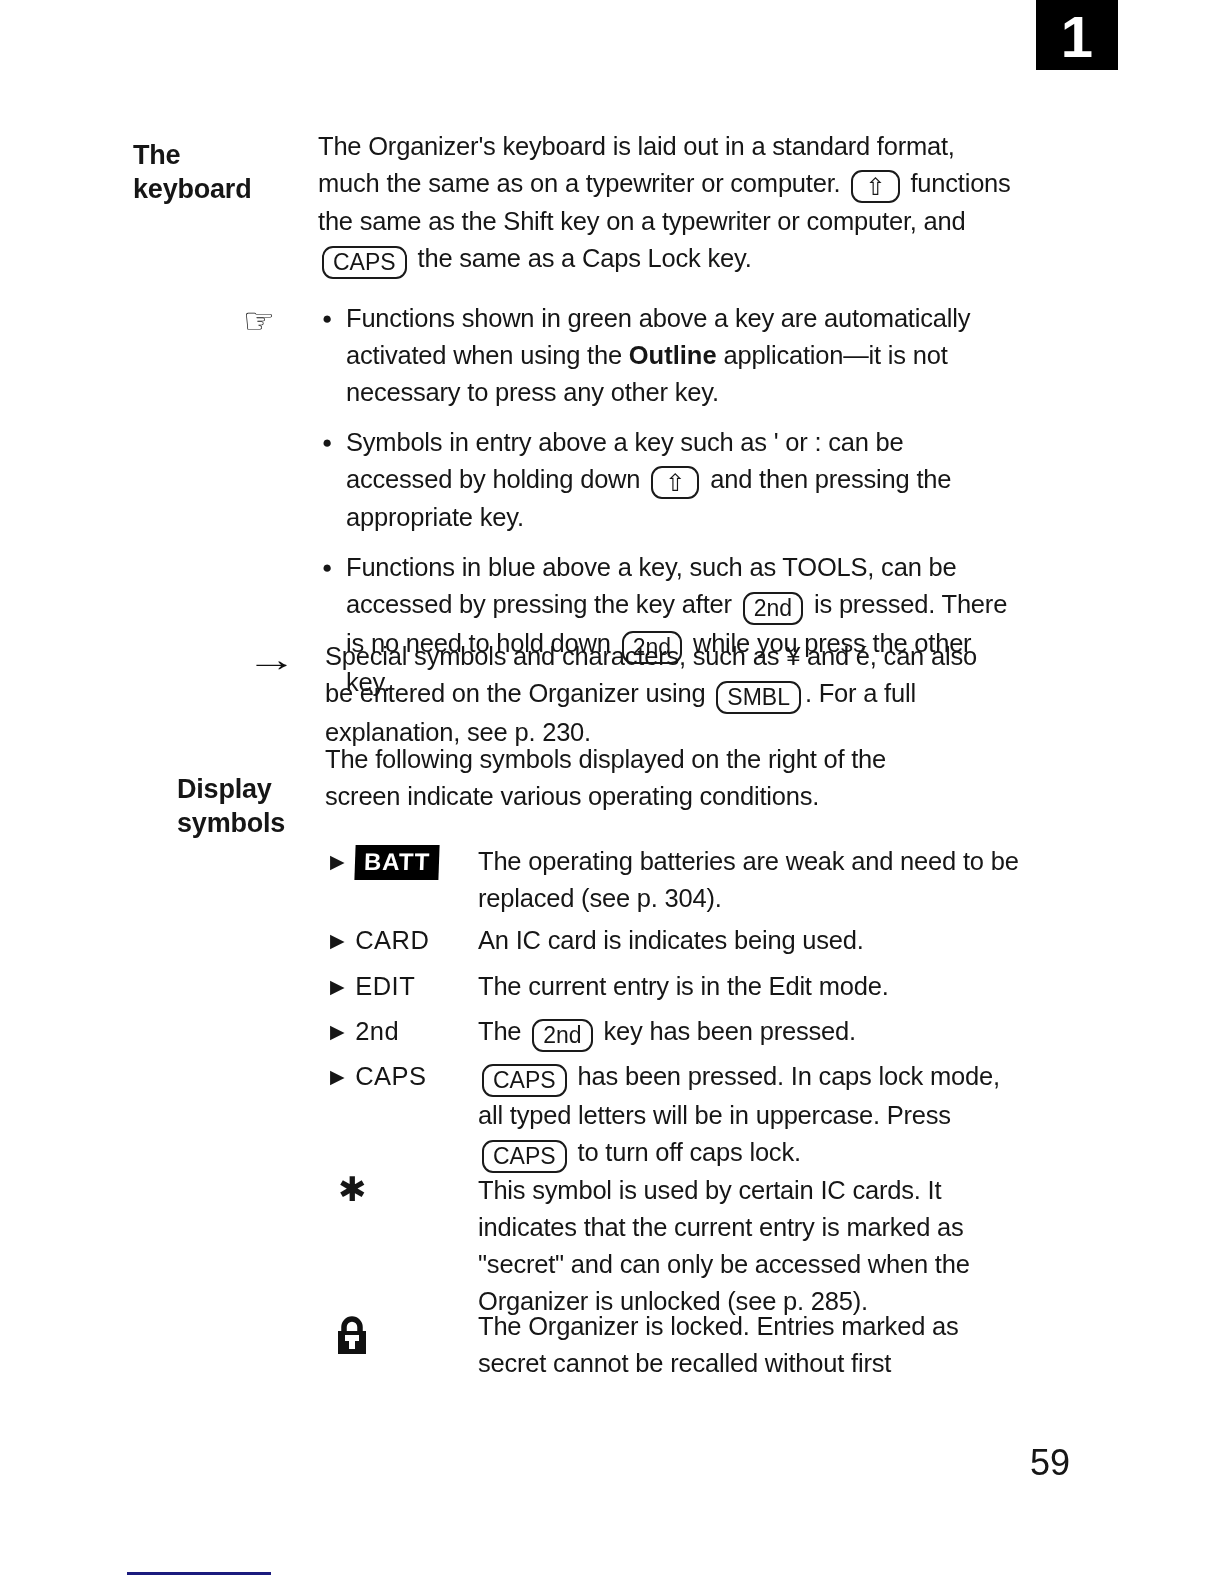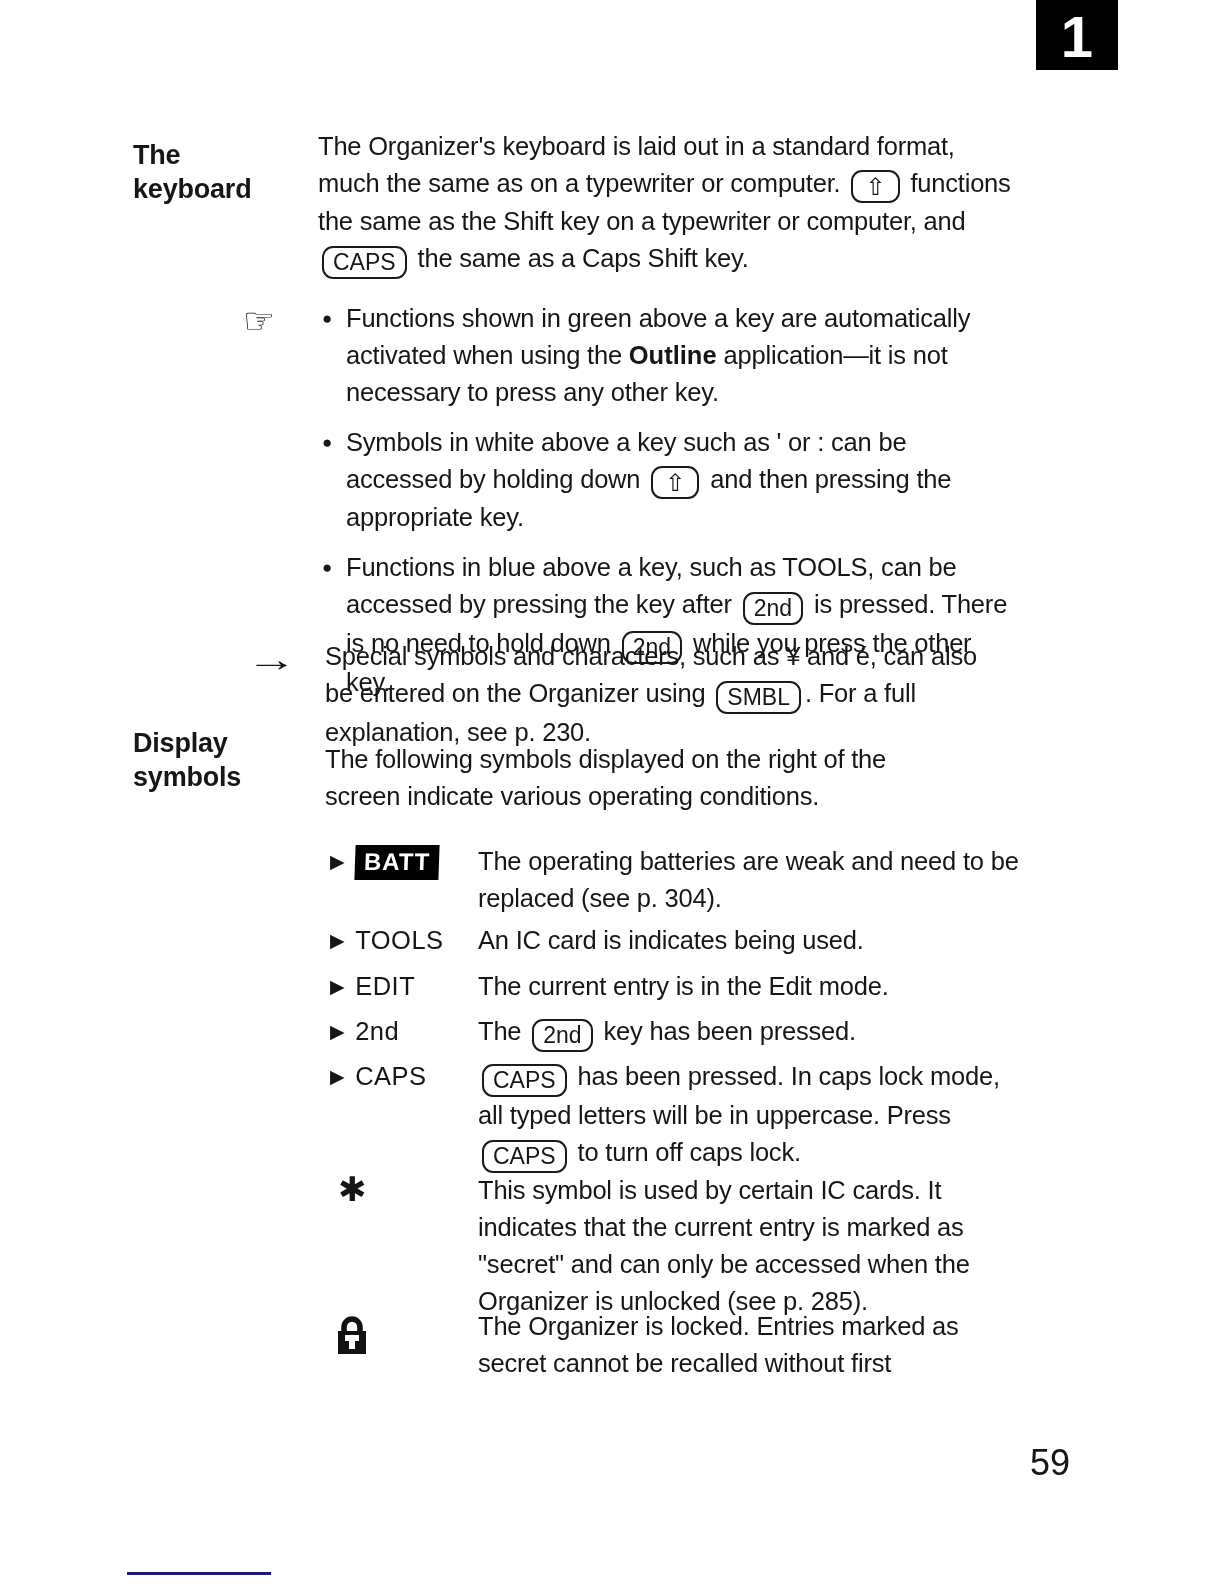--- a/index.html
+++ b/index.html
@@ -134,71 +134,71 @@
   <div class="chapter-tab">
     <span>1</span>
   </div>
 
   <div class="side-label" style="top:138px;">
     <div>The</div>
     <div>keyboard</div>
   </div>
 
   <div class="abs body-text" style="left:318px;top:128px;width:700px;">
-    <span>The Organizer's keyboard is laid out in a standard format, much the same as on a typewriter or computer. </span><span class="keycap shift-cap"><span>⇧</span></span><span> functions the same as the Shift key on a typewriter or computer, and </span><span class="keycap"><span>CAPS</span></span><span> the same as a Caps Shift key.</span>
+    <span>The Organizer's keyboard is laid out in a standard format, much the same as on a typewriter or computer. </span><span class="keycap shift-cap"><span>⇧</span></span><span> functions the same as the Shift key on a typewriter or computer, and </span><span class="keycap"><span>CAPS</span></span><span> the same as a Caps Lock key.</span>
   </div>
 
   <div class="hand-icon">
     <span>☞</span>
   </div>
 
   <div class="abs body-text" style="left:320px;top:300px;width:690px;">
 
     <div class="bullet-item">
       <span class="bullet-dot">●</span>
       <span>Functions shown in green above a key are automatically activated when using the </span><b>Outline</b><span> application—it is not necessary to press any other key.</span>
     </div>
 
     <div class="bullet-item">
       <span class="bullet-dot">●</span>
-      <span>Symbols in white above a key such as ' or : can be accessed by holding down </span><span class="keycap shift-cap"><span>⇧</span></span><span> and then pressing the appropriate key.</span>
+      <span>Symbols in entry above a key such as ' or : can be accessed by holding down </span><span class="keycap shift-cap"><span>⇧</span></span><span> and then pressing the appropriate key.</span>
     </div>
 
     <div class="bullet-item">
       <span class="bullet-dot">●</span>
       <span>Functions in blue above a key, such as TOOLS, can be accessed by pressing the key after </span><span class="keycap"><span>2nd</span></span><span> is pressed. There is no need to hold down </span><span class="keycap"><span>2nd</span></span><span> while you press the other key.</span>
     </div>
   </div>
 
   <div class="note-arrow">
     <span>→</span>
   </div>
   <div class="abs body-text" style="left:325px;top:638px;width:670px;">
     <span>Special symbols and characters, such as ¥ and é, can also be entered on the Organizer using </span><span class="keycap"><span>SMBL</span></span><span>. For a full explanation, see p. 230.</span>
   </div>
 
-  <div class="side-label" style="top:726px;">
+  <div class="side-label" style="top:772px;margin-left:44px;">
     <div>Display</div>
     <div>symbols</div>
   </div>
 
   <div class="abs body-text" style="left:325px;top:741px;width:640px;">
     <span>The following symbols displayed on the right of the screen indicate various operating conditions.</span>
   </div>
 
   <div class="sym-row body-text" style="top:843px;">
     <div class="sym-cell">
       <span class="tri">▶</span><span class="batt-badge" style="background: rgb(0, 0, 0); color: rgb(255, 255, 255);">BATT</span>
     </div>
     <div class="sym-desc">The operating batteries are weak and need to be replaced (see p. 304).</div>
   </div>
 
   <div class="sym-row body-text" style="top:922px;">
     <div class="sym-cell">
-      <span class="tri">▶</span><span>TOOLS</span>
+      <span class="tri">▶</span><span>CARD</span>
     </div>
     <div class="sym-desc">An IC card is indicates being used.</div>
   </div>
 
   <div class="sym-row body-text" style="top:968px;">
     <div class="sym-cell">
       <span class="tri">▶</span><span>EDIT</span>
     </div>
     <div class="sym-desc">The current entry is in the Edit mode.</div>
   </div>

